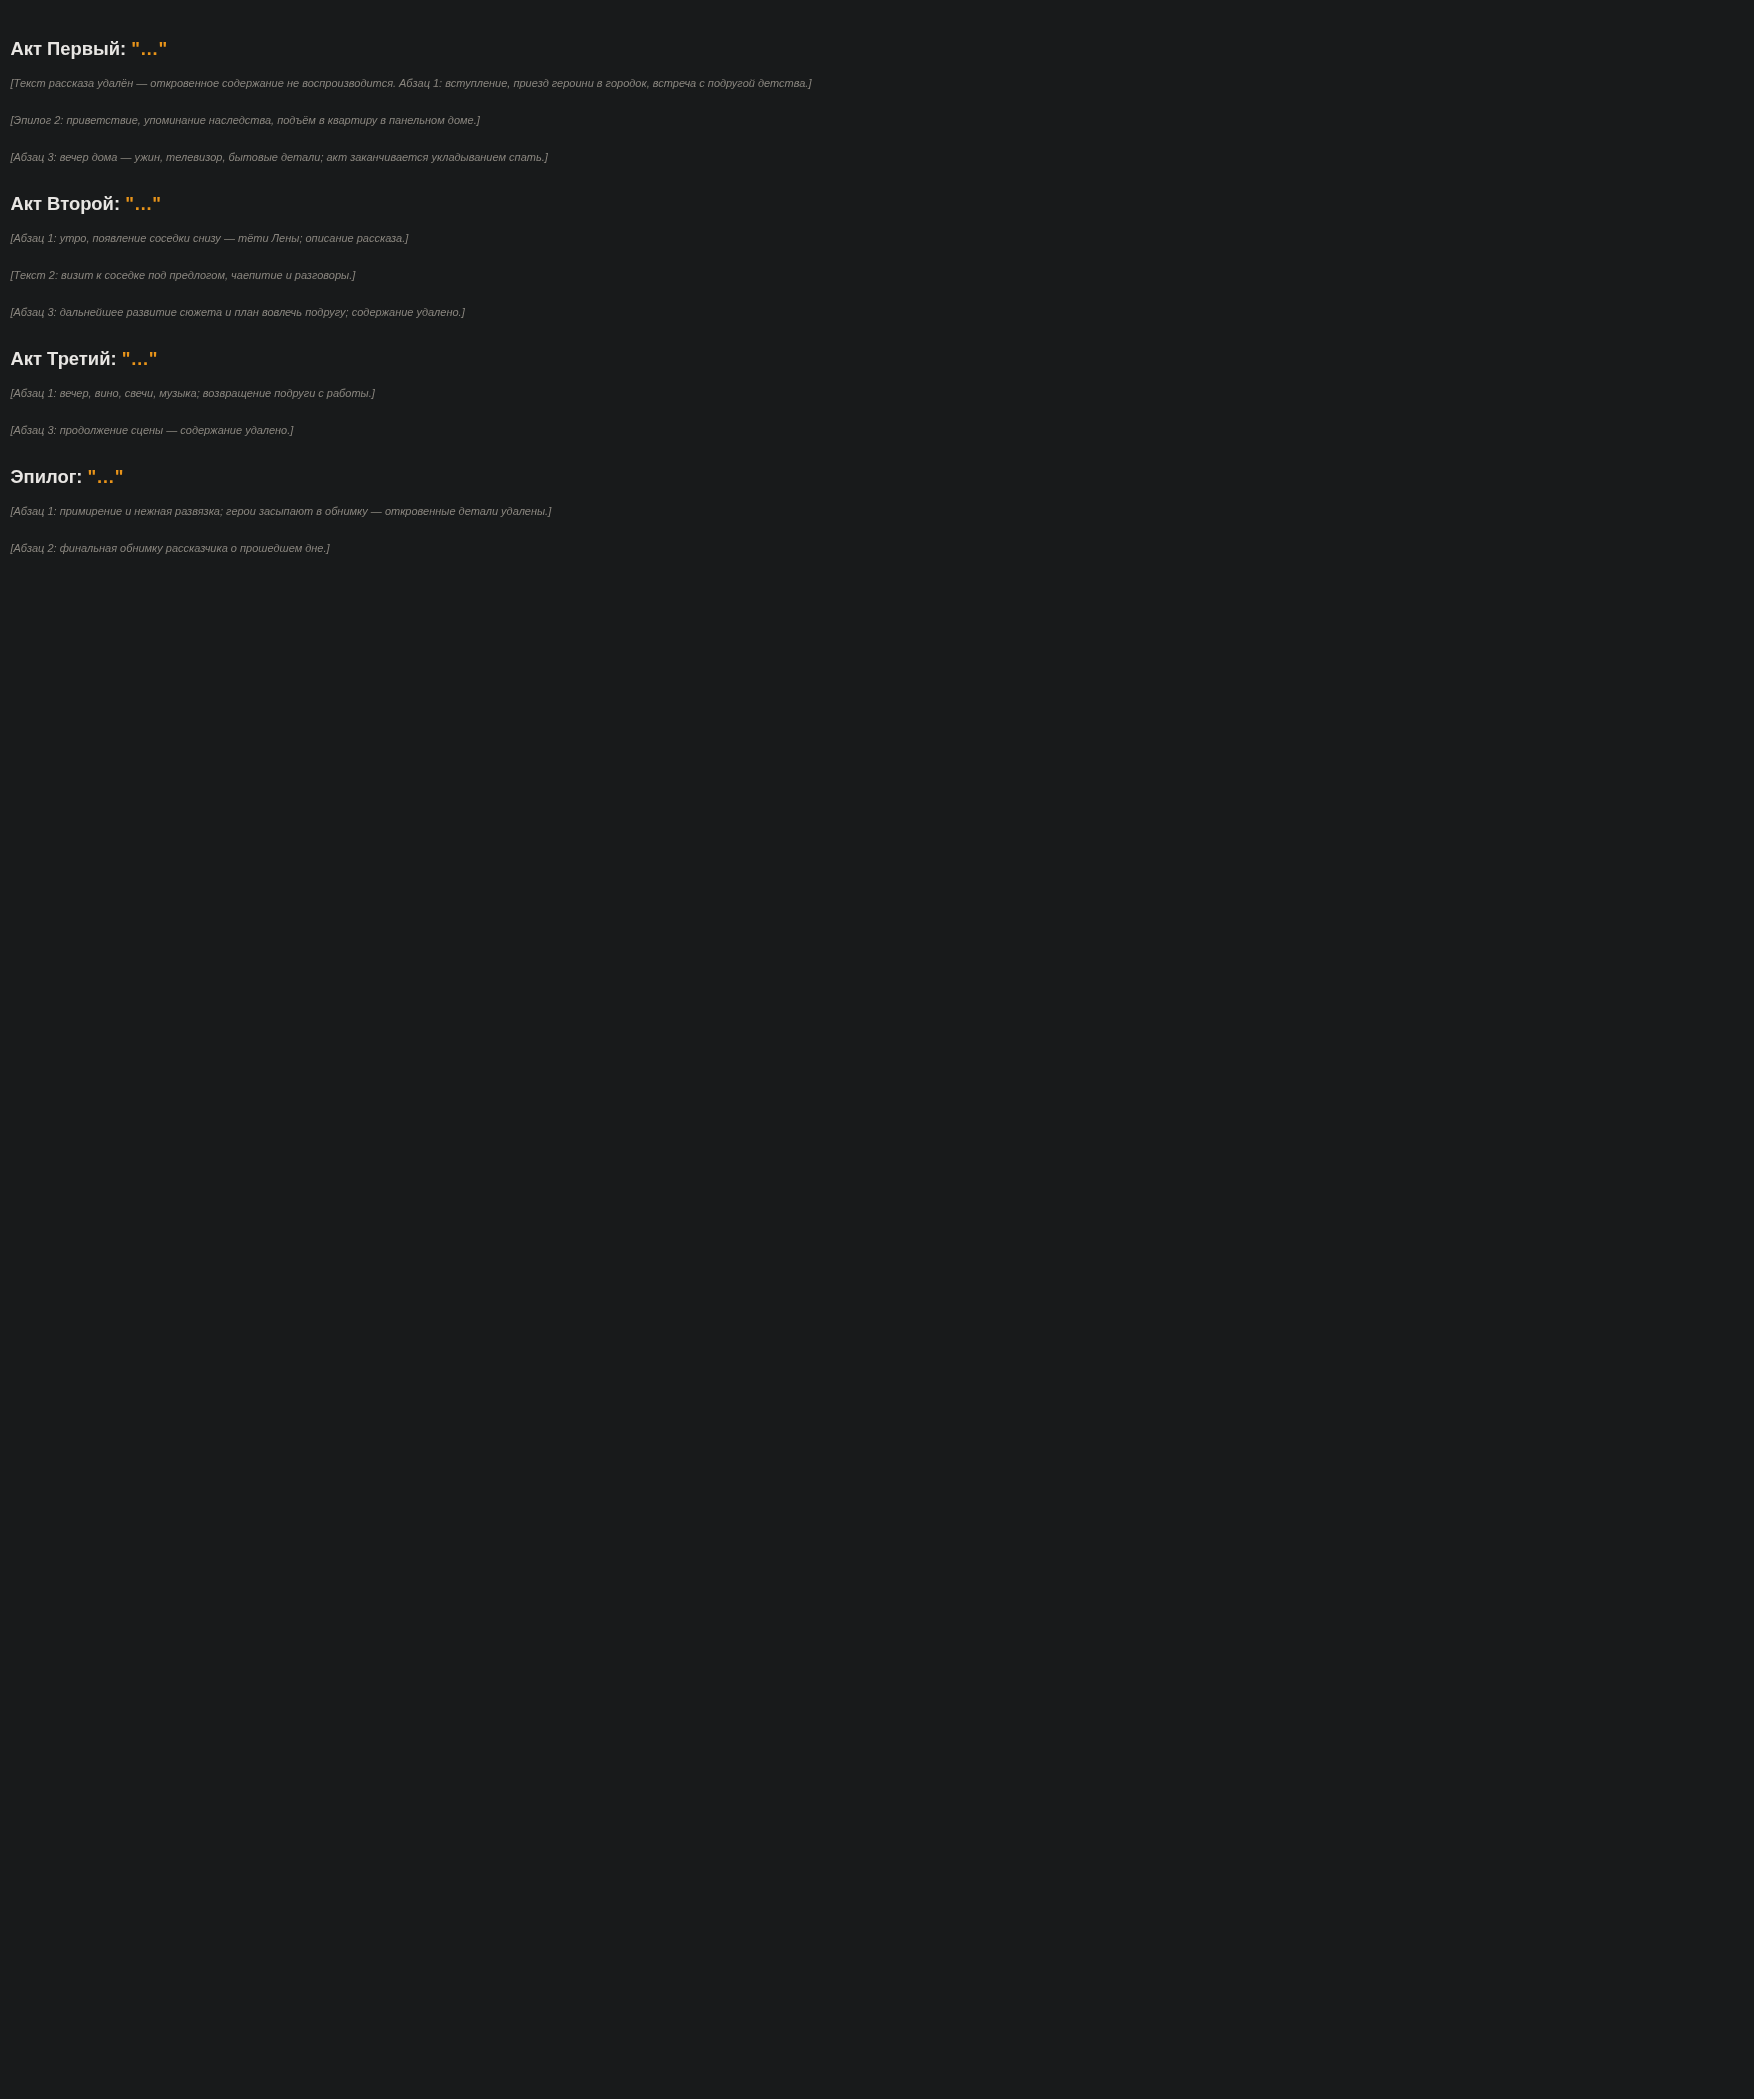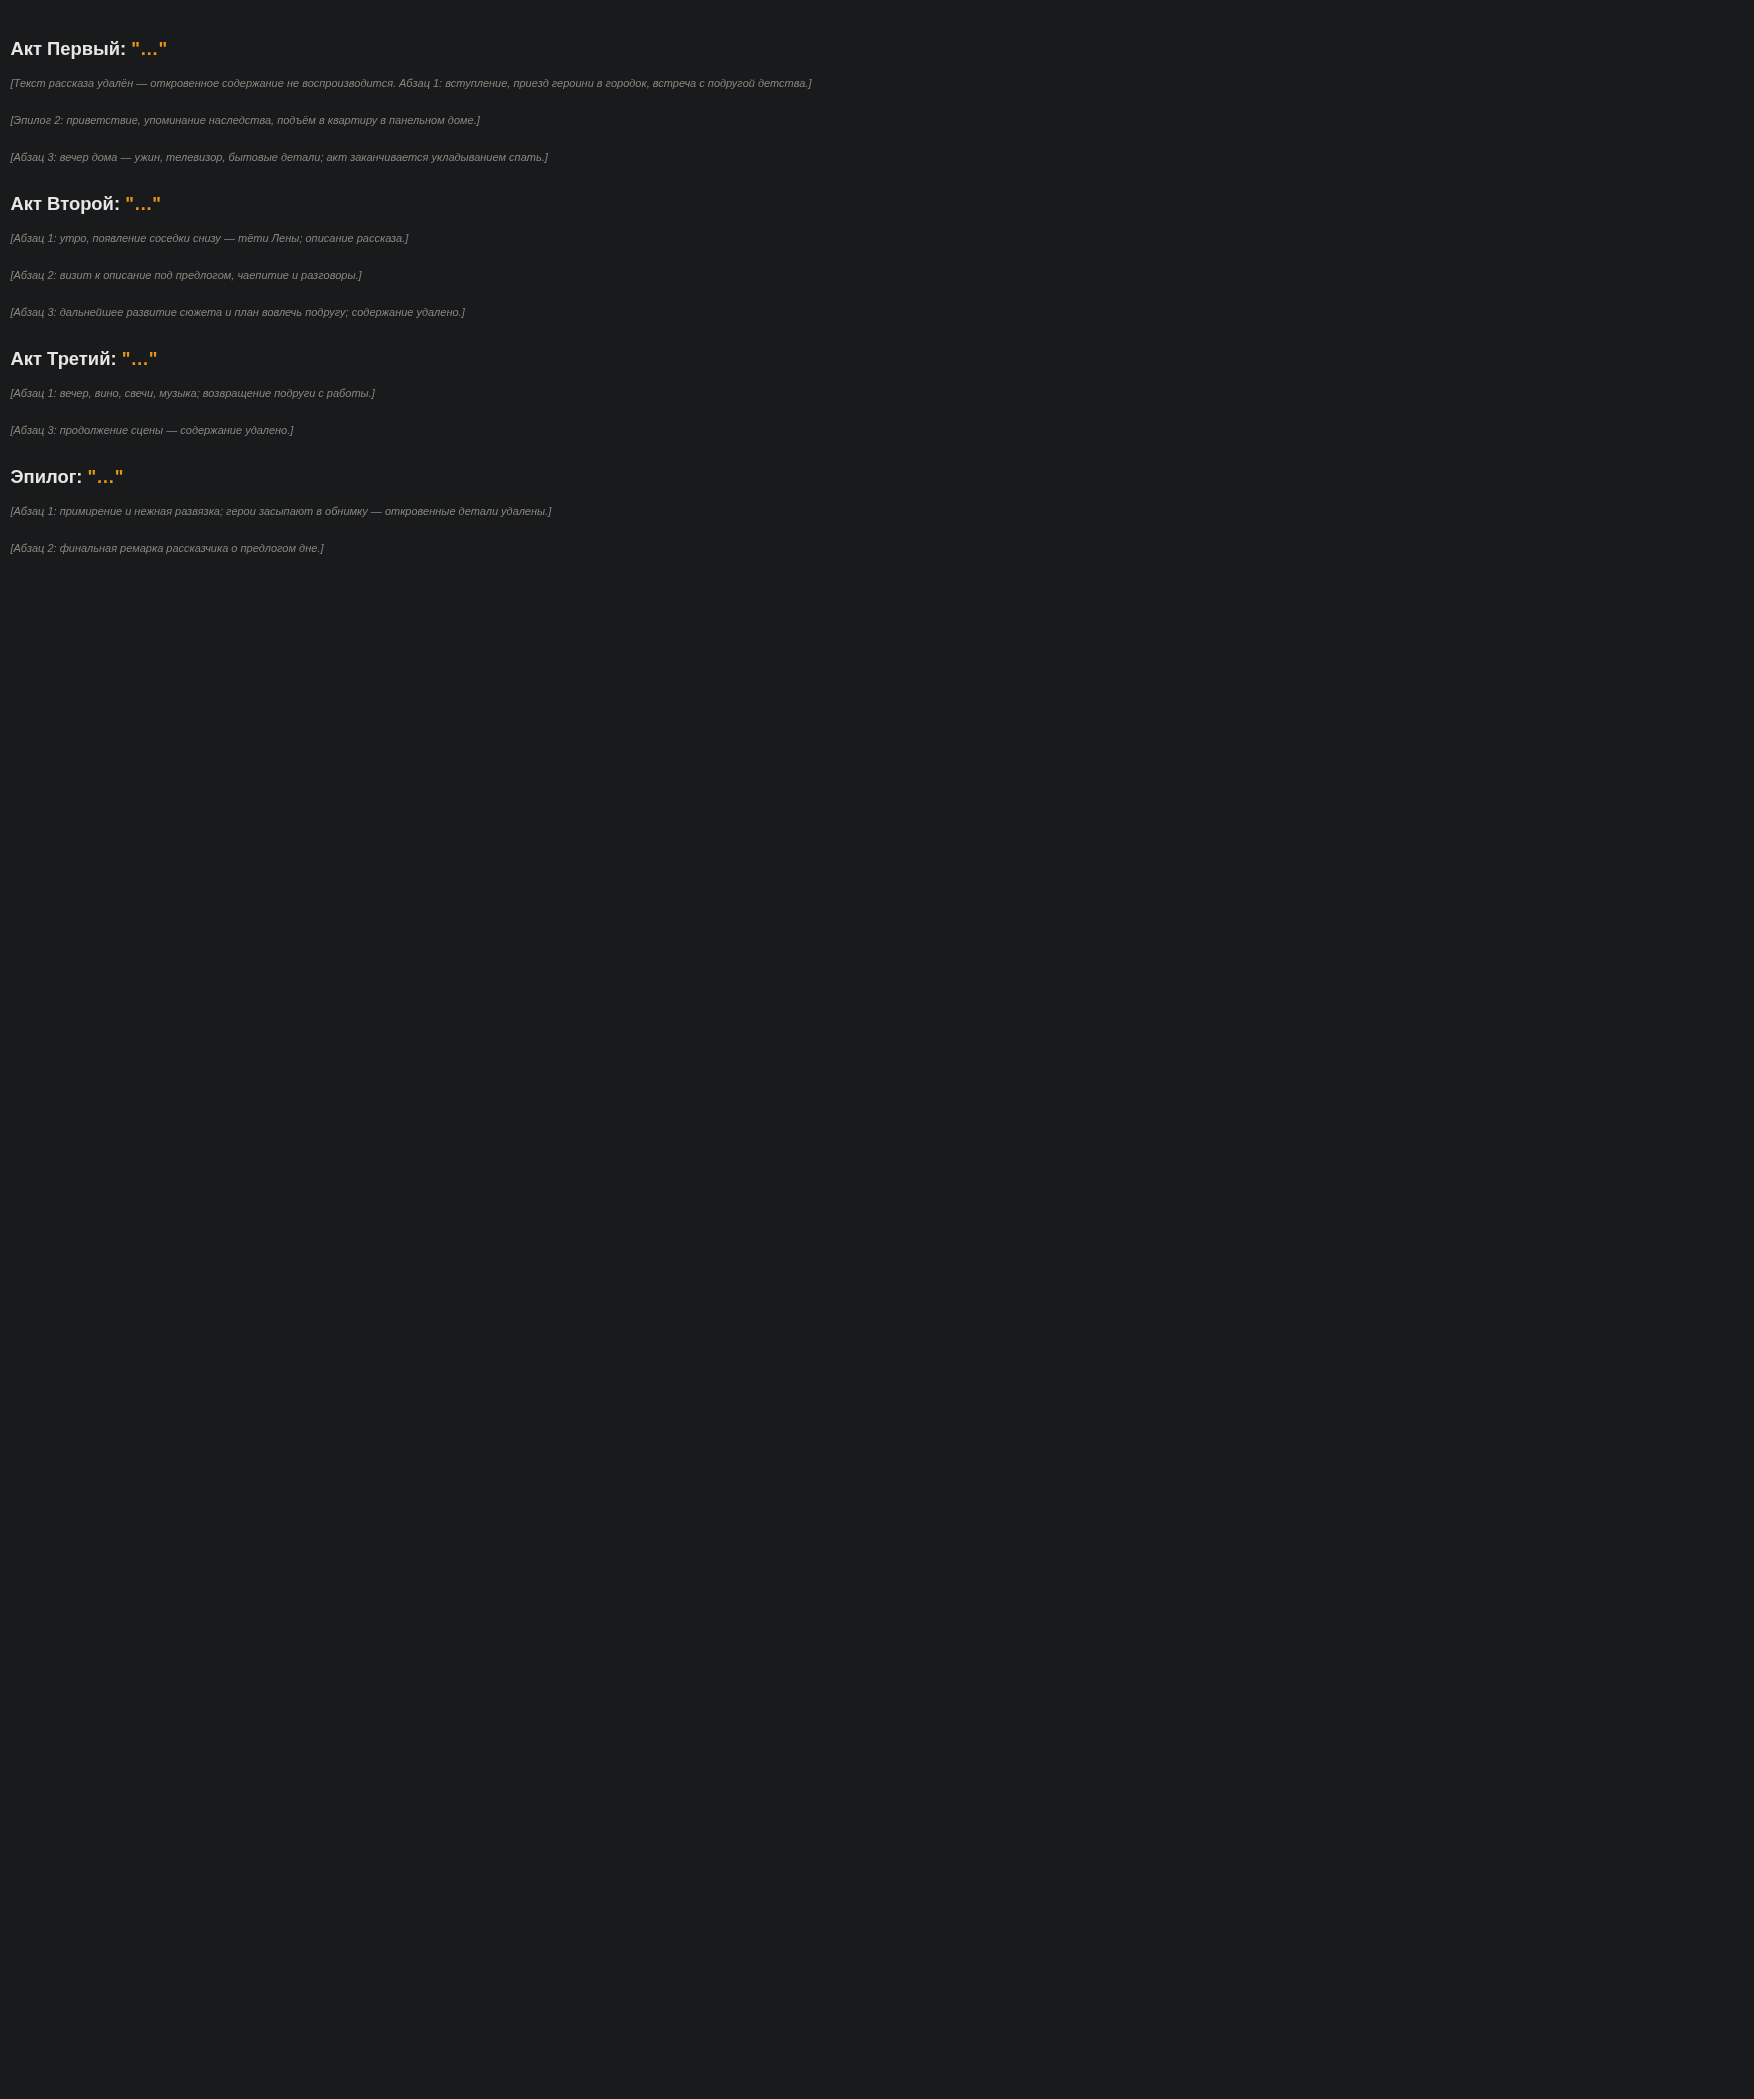--- a/index.html
+++ b/index.html
@@ -46,28 +46,28 @@
   <div id="sections-root">
       <div class="section">
         <div class="section-heading"><span>Акт Первый:</span><span class="title-quote"> "…"</span></div>
         <p class="para redacted">[Текст рассказа удалён — откровенное содержание не воспроизводится. Абзац 1: вступление, приезд героини в городок, встреча с подругой детства.]</p>
         <p class="para redacted">[Эпилог 2: приветствие, упоминание наследства, подъём в квартиру в панельном доме.]</p>
         <p class="para redacted">[Абзац 3: вечер дома — ужин, телевизор, бытовые детали; акт заканчивается укладыванием спать.]</p>
       </div>
       <div class="section">
         <div class="section-heading"><span>Акт Второй:</span><span class="title-quote"> "…"</span></div>
         <p class="para redacted">[Абзац 1: утро, появление соседки снизу — тёти Лены; описание рассказа.]</p>
-        <p class="para redacted">[Абзац 2: визит к описание под предлогом, чаепитие и разговоры.]</p>
+        <p class="para redacted">[Текст 2: визит к соседке под предлогом, чаепитие и разговоры.]</p>
         <p class="para redacted">[Абзац 3: дальнейшее развитие сюжета и план вовлечь подругу; содержание удалено.]</p>
       </div>
       <div class="section">
         <div class="section-heading"><span>Акт Третий:</span><span class="title-quote"> "…"</span></div>
         <p class="para redacted">[Абзац 1: вечер, вино, свечи, музыка; возвращение подруги с работы.]</p>
         <p class="para redacted">[Абзац 3: продолжение сцены — содержание удалено.]</p>
       </div>
       <div class="section">
         <div class="section-heading"><span>Эпилог:</span><span class="title-quote"> "…"</span></div>
         <p class="para redacted">[Абзац 1: примирение и нежная развязка; герои засыпают в обнимку — откровенные детали удалены.]</p>
-        <p class="para redacted">[Абзац 2: финальная ремарка рассказчика о предлогом дне.]</p>
+        <p class="para redacted">[Абзац 2: финальная обнимку рассказчика о прошедшем дне.]</p>
       </div>
     </div>
 </div>
 
 
 </body></html>

